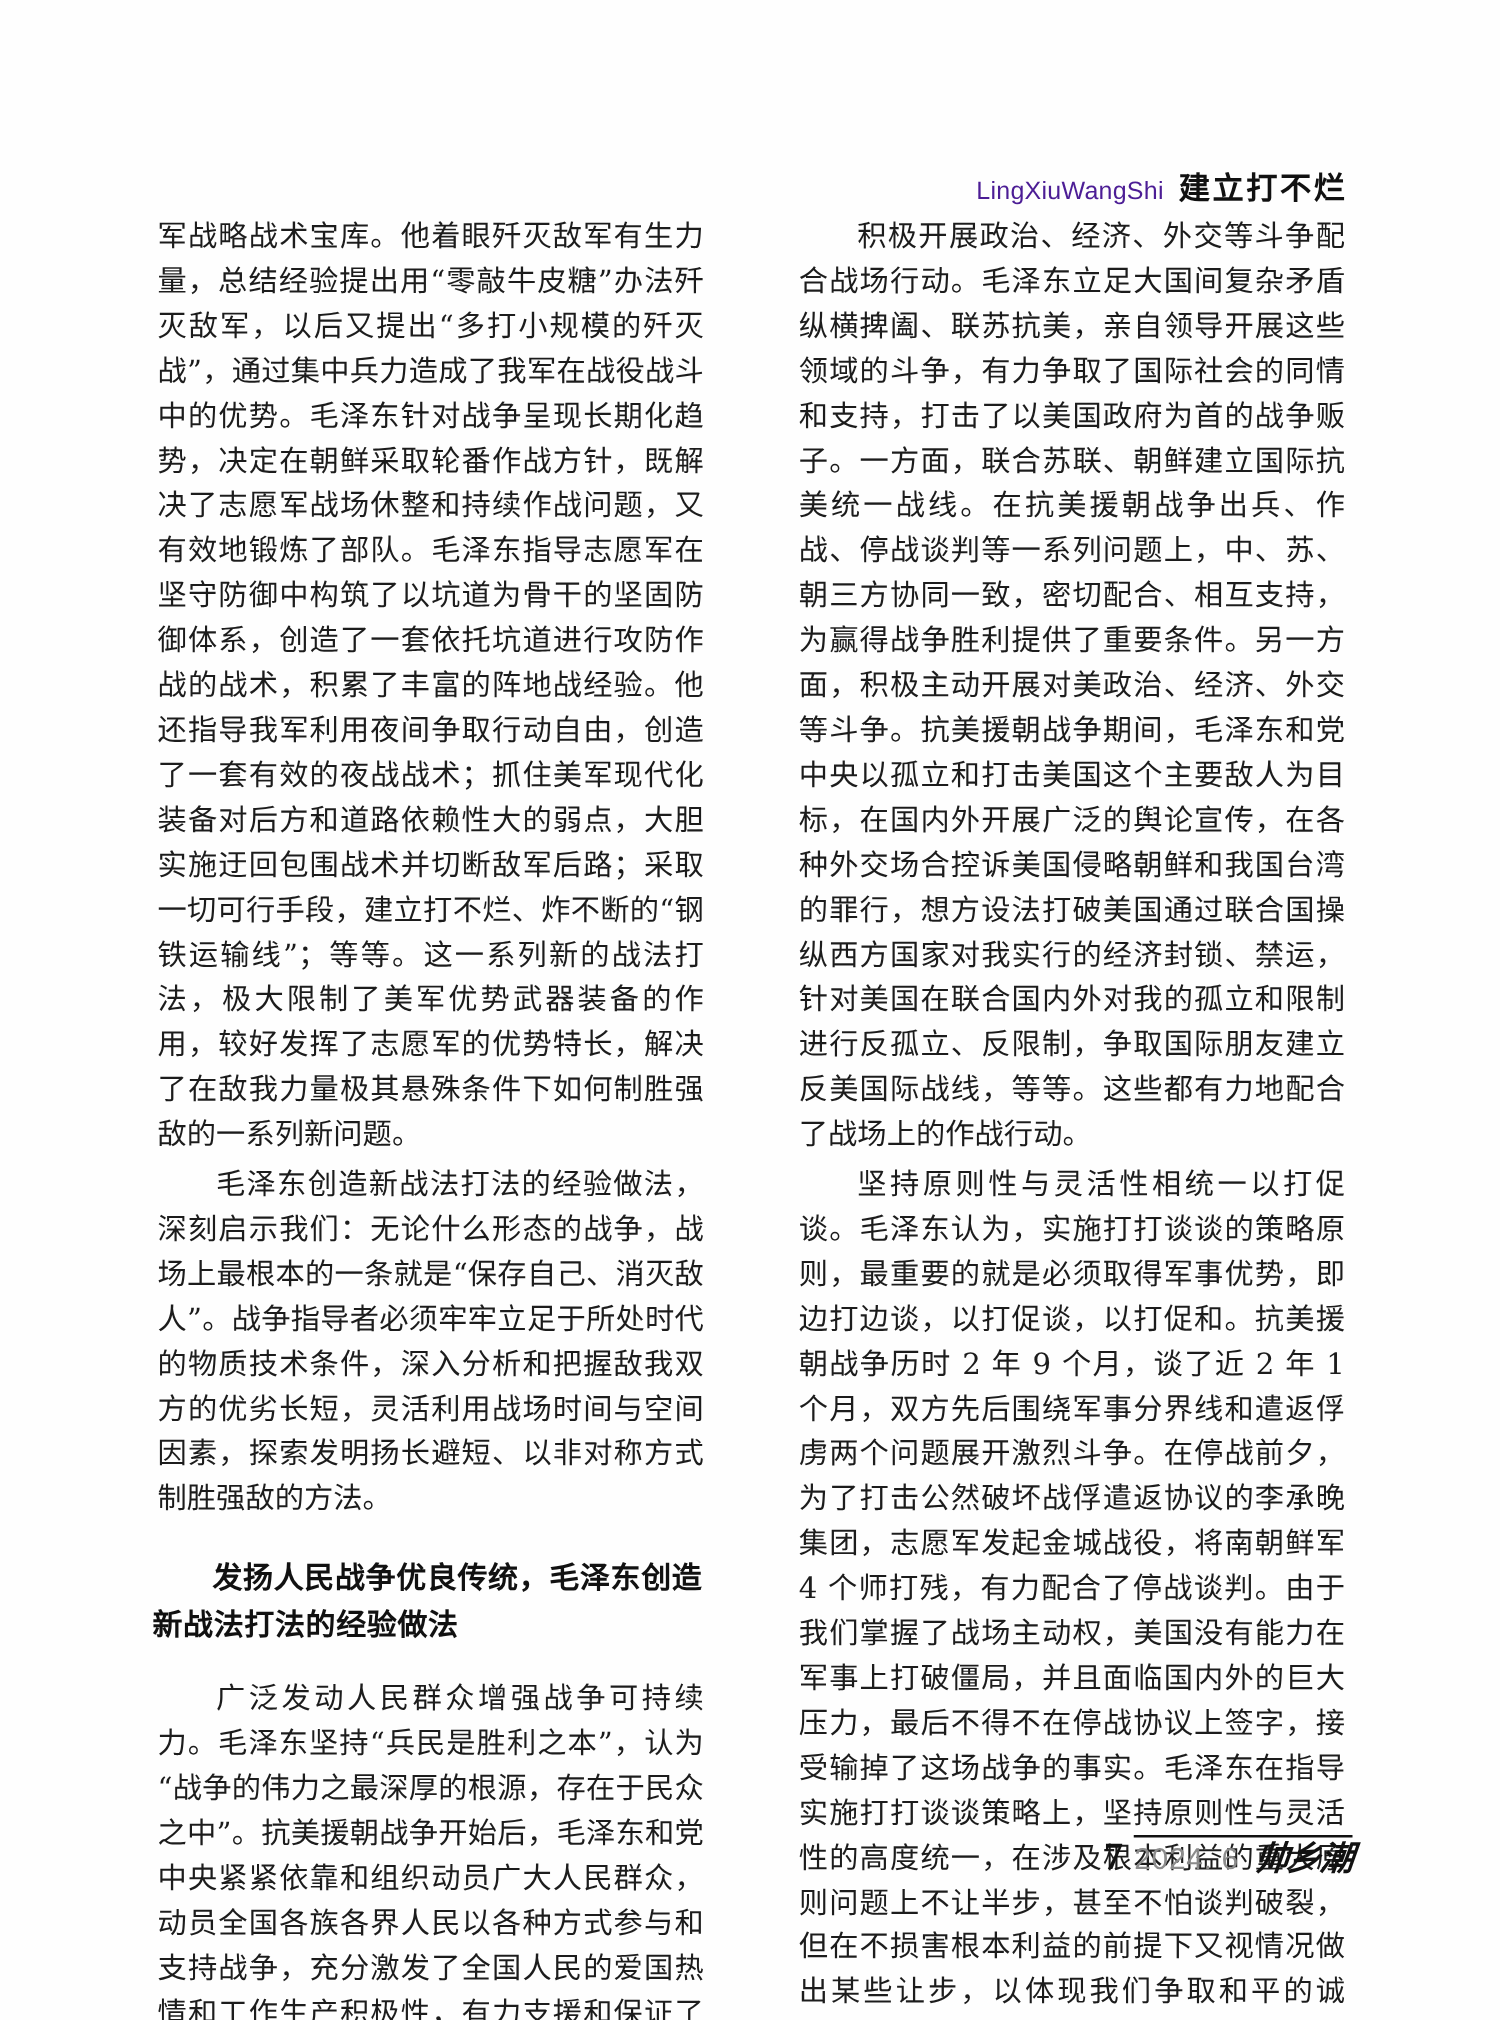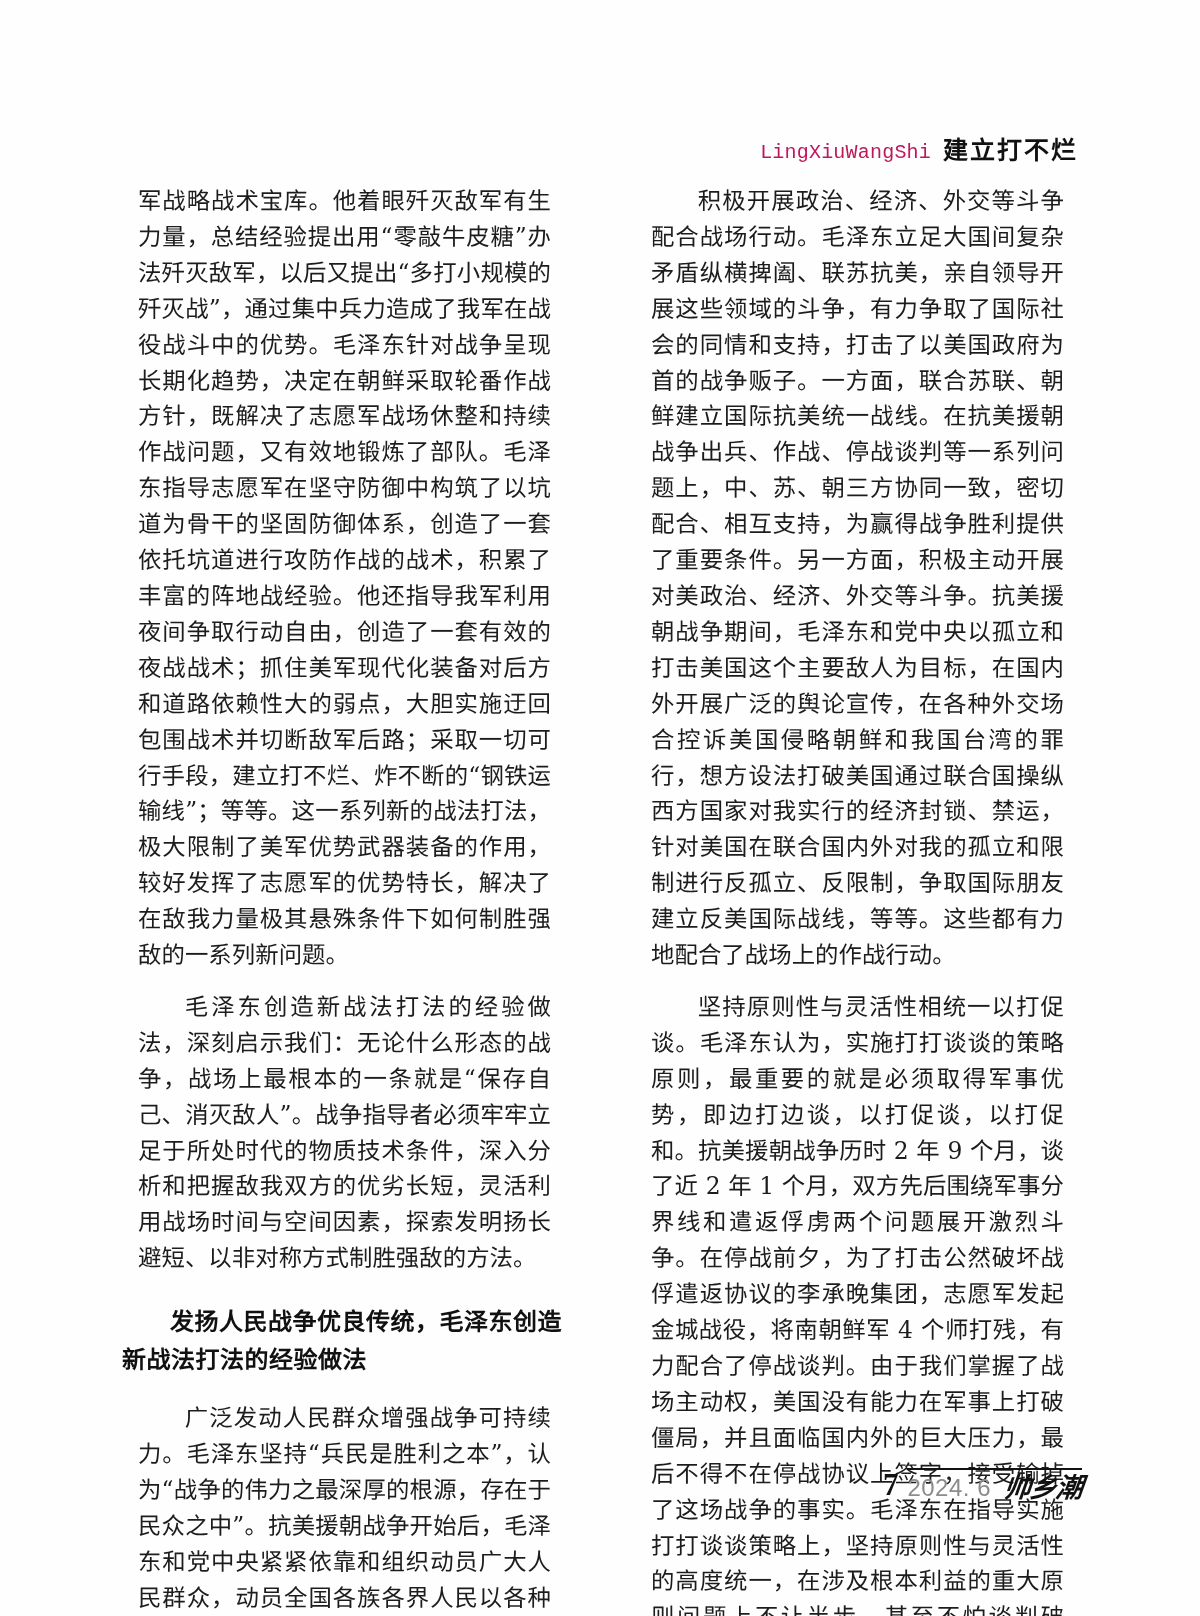--- a/index.html
+++ b/index.html
@@ -26,24 +26,24 @@
   .page-header {
     position: absolute;
     top: 126px;
     right: 120px;
     display: flex;
     align-items: flex-end;
     gap: 10px;
     height: 40px;
   }
   .header-pinyin {
-    font-family: Liberation Mono, monospace;
+    font-family: Liberation Sans, sans-serif;
     font-size: 20px;
     letter-spacing: 0.2px;
-    color: #be185d;
+    color: #4c1d95;
     line-height: 1;
     padding-bottom: 3px;
     margin-top: 29px;
   }
   .header-cn {
     font-family: "DejaVu Sans", "Liberation Sans", sans-serif;
     font-size: 25px;
     font-weight: bold;
     color: #111;
     line-height: 1;
@@ -79,21 +79,21 @@
     left: 122px;
     width: 958px;
     display: flex;
     gap: 68px;
   }
   .col {
     width: 445px;
   }
 
   p.para {
-    margin: 16px;
+    margin: 4px;
     font-size: 23.4px;
     line-height: 35.9px;
     text-align: justify;
     text-align-last: left;
     text-justify: inter-ideograph;
     text-indent: 2em;
     letter-spacing: 0.05px;
     font-family: "DejaVu Serif", "Liberation Serif", serif;
     color: #1c1c1c;
   }

